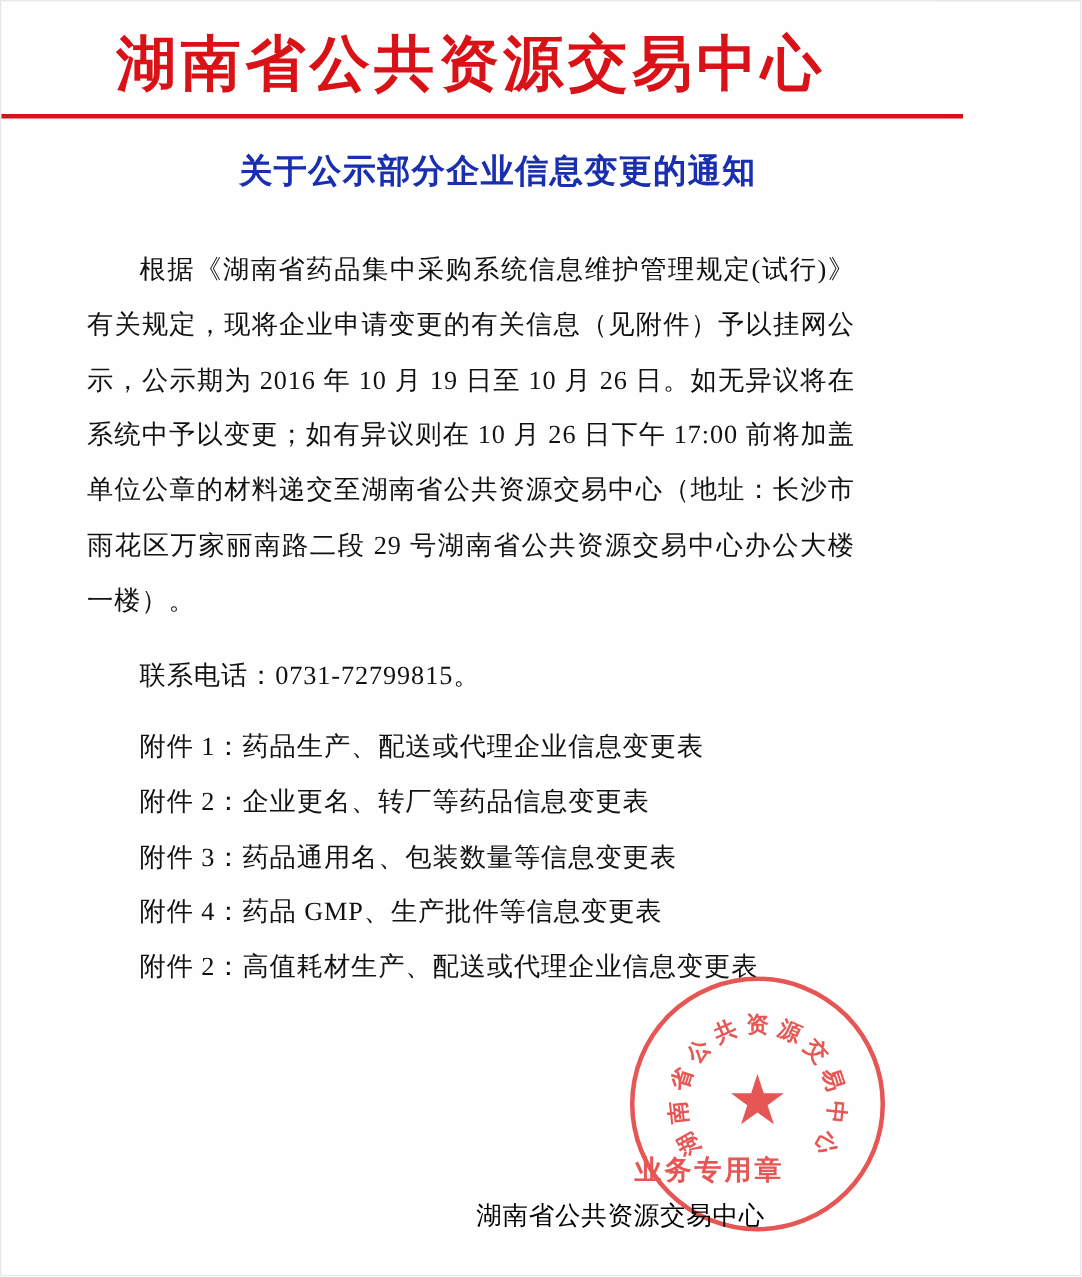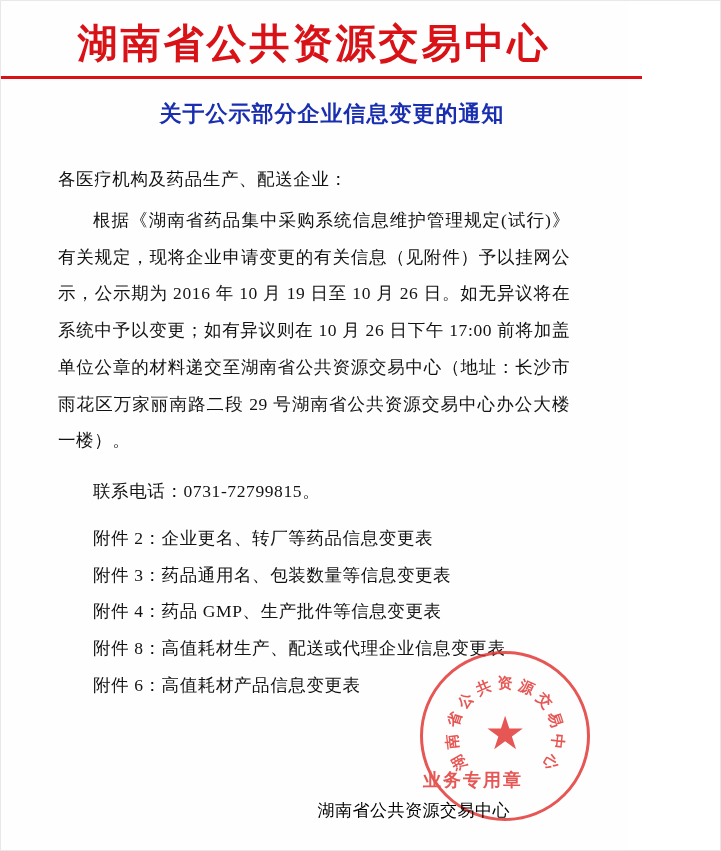--- a/index.html
+++ b/index.html
@@ -163,32 +163,31 @@
 <div class="page">
 
   <div class="doc-header">
     <div class="doc-title-main">湖南省公共资源交易中心</div>
     <div class="header-rule"></div>
     <div class="doc-subtitle">关于公示部分企业信息变更的通知</div>
   </div>
 
   <div class="body-area">
 
-    <p class="para salutation">各医疗机构及药品生产、配送企业：</p>
 
     <p class="para indent">根据《湖南省药品集中采购系统信息维护管理规定(试行)》有关规定，现将企业申请变更的有关信息（见附件）予以挂网公示，公示期为 2016 年 10 月 19 日至 10 月 26 日。如无异议将在系统中予以变更；如有异议则在 10 月 26 日下午 17:00 前将加盖单位公章的材料递交至湖南省公共资源交易中心（地址：长沙市雨花区万家丽南路二段 29 号湖南省公共资源交易中心办公大楼一楼）。</p>
 
     <p class="para phone-line">联系电话：0731-72799815。</p>
 
     <div class="attachments">
+      <p class="attach-item">附件 1：药品生产、配送或代理企业信息变更表</p>
       <p class="attach-item">附件 2：企业更名、转厂等药品信息变更表</p>
       <p class="attach-item">附件 3：药品通用名、包装数量等信息变更表</p>
       <p class="attach-item">附件 4：药品 GMP、生产批件等信息变更表</p>
-      <p class="attach-item">附件 8：高值耗材生产、配送或代理企业信息变更表</p>
-      <p class="attach-item">附件 6：高值耗材产品信息变更表</p>
+      <p class="attach-item">附件 2：高值耗材生产、配送或代理企业信息变更表</p>
     </div>
 
   </div>
 
   <div class="seal">
     <div class="seal-top-text" id="seal-ring">
         <span class="seal-char" style="transform: rotate(-120deg) translate(-50%, -62px) rotate(0deg);">湖</span>
         <span class="seal-char" style="transform: rotate(-96deg) translate(-50%, -62px) rotate(0deg);">南</span>
         <span class="seal-char" style="transform: rotate(-72deg) translate(-50%, -62px) rotate(0deg);">省</span>
         <span class="seal-char" style="transform: rotate(-48deg) translate(-50%, -62px) rotate(0deg);">公</span>

